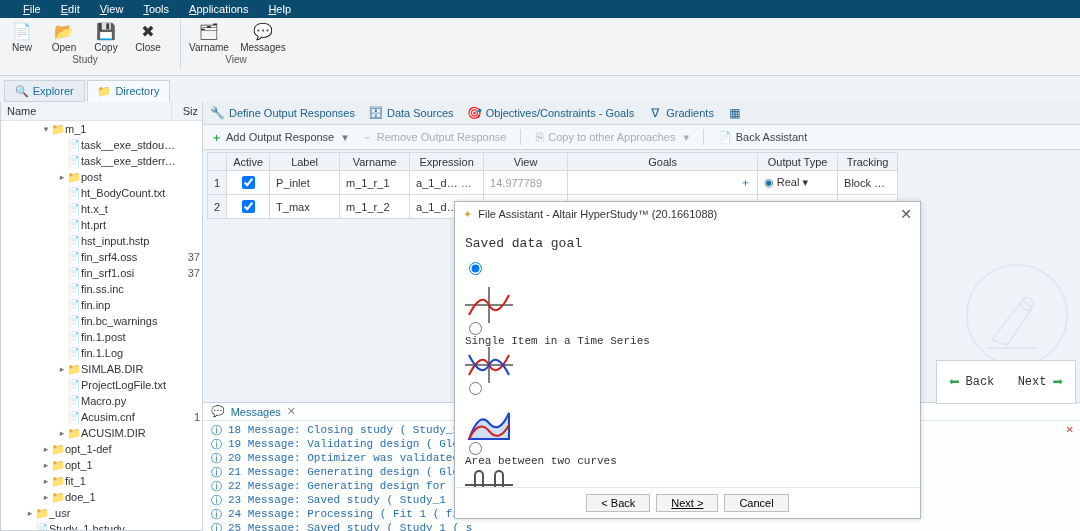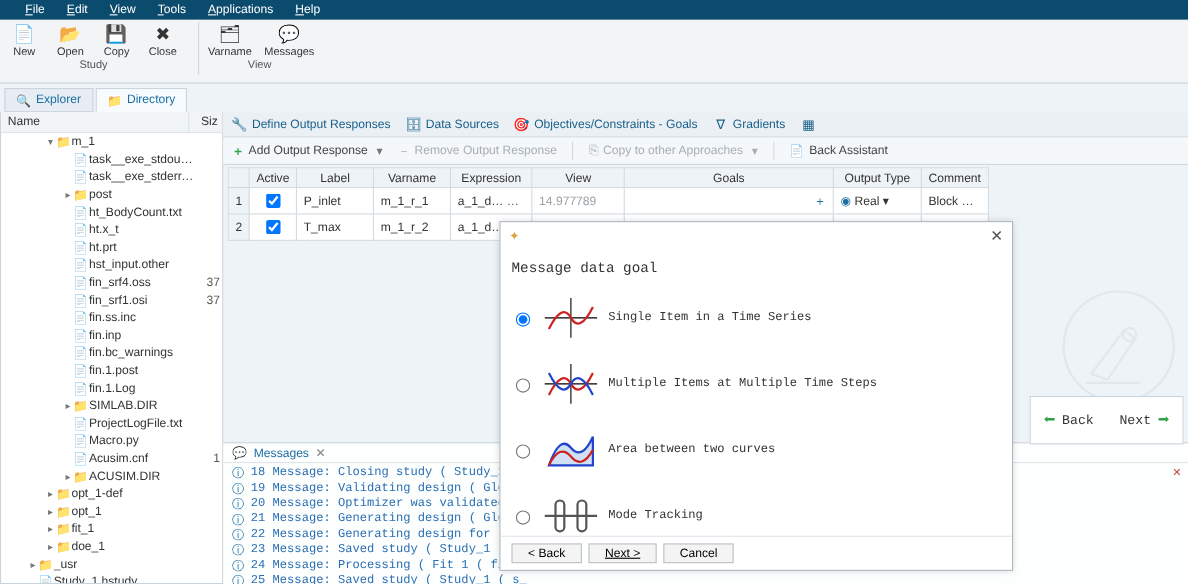--- a/index.html
+++ b/index.html
@@ -60,24 +60,24 @@
   .msg-body { max-height:110px; overflow:hidden; padding:2px 8px; font-family:"Consolas","Courier New",monospace; font-size:11px; color:#2a6fb3; }
   .msg-line { white-space:nowrap; display:flex; align-items:center; gap:6px; height:14px; }
   .msg-ico { color:#1a6fa3; font-size:11px; }
 
   
   .dialog { position:absolute; left:454px; top:201px; width:467px; height:318px; background:#fff; border:1px solid #aeb8c2; box-shadow:0 0 6px rgba(0,0,0,.15); font-size:11px; display:flex; flex-direction:column; }
   .dlg-title { display:flex; align-items:center; gap:6px; padding:4px 8px; color:#333; }
   .dlg-close { margin-left:auto; cursor:pointer; font-size:14px; color:#555; }
   .dlg-body { padding:6px 10px 0 10px; flex:1; overflow:hidden; }
   .dlg-sub { font-family:"Courier New",monospace; font-size:13px; margin:4px 0 8px 0; }
-  .opt-row { display:flex; align-items:center; gap:10px; height:60px; font-family:"Courier New",monospace; font-size:11px; }
+  .opt-row { display:flex; align-items:flex-start; gap:10px; height:60px; font-family:"Courier New",monospace; font-size:11px;flex-direction:column; }
   .opt-row input[type=radio] { margin-left:4px; }
   .opt-icon { width:48px; height:48px; display:flex; align-items:center; justify-content:center; }
-  .dlg-foot { display:flex; gap:6px; justify-content:flex-start; padding:6px 10px; border-top:1px solid #dfe5ea; }
+  .dlg-foot { display:flex; gap:6px; justify-content:center; padding:6px 10px; border-top:1px solid #dfe5ea; }
   .dlg-foot button { font-size:11px; padding:2px 14px; background:#f4f4f4; border:1px solid #b9c1c8; cursor:pointer; }
   .dlg-foot button.primary { font-weight:normal; text-decoration:underline; }
 
   .annotation { position:absolute; left:727px; top:280px; color:#ff0000; font-size:16px; font-family:"Microsoft YaHei","SimHei",sans-serif; }
 
   .navstrip { position:absolute; right:4px; top:360px; height:44px; width:140px; background:#fff; border:1px solid #c9d4dc; display:flex; align-items:center; justify-content:space-around; font-family:"Courier New",monospace; font-size:12px; }
   .nav-btn { display:flex; align-items:center; gap:6px; cursor:pointer; color:#333; }
   .arrow-left { color:#2fa24a; font-size:18px; }
   .arrow-right { color:#2fa24a; font-size:18px; }
 
@@ -192,21 +192,21 @@
         </div>
         <div class="tree-row" style="padding-left: 56px;">
           <span class="tw"></span>
           <span class="fico filei">📄</span>
           <span class="lbl">ht.prt</span>
           <span class="siz"></span>
         </div>
         <div class="tree-row" style="padding-left: 56px;">
           <span class="tw"></span>
           <span class="fico filei">📄</span>
-          <span class="lbl">hst_input.other</span>
+          <span class="lbl">hst_input.hstp</span>
           <span class="siz"></span>
         </div>
         <div class="tree-row" style="padding-left: 56px;">
           <span class="tw"></span>
           <span class="fico filei">📄</span>
           <span class="lbl">fin_srf4.oss</span>
           <span class="siz">37</span>
         </div>
         <div class="tree-row" style="padding-left: 56px;">
           <span class="tw"></span>
@@ -364,21 +364,21 @@
         <thead>
             <tr>
           <th class="rowhdr"></th>
           <th style="width:42px">Active</th>
           <th style="width:70px">Label</th>
           <th style="width:70px">Varname</th>
           <th style="width:74px">Expression</th>
           <th style="width:84px">View</th>
           <th style="width:190px">Goals</th>
           <th style="width:80px">Output Type</th>
-          <th style="width:60px">Comment</th>
+          <th style="width:60px">Tracking</th>
         </tr>
           </thead>
         <tbody id="grid-body">
             <tr>
               <td class="rowhdr">1</td>
               <td class="chkcell"><input type="checkbox" checked="" style=""></td>
               <td>P_inlet</td>
               <td>m_1_r_1</td>
               <td>a_1_d… <span class="ellips">…</span></td>
               <td class="grayval">14.977789</td>
@@ -463,24 +463,25 @@
     </div>
 </div>
 
 <div class="close-global">✕</div>
 
 <div class="annotation">响应文件提取工具</div>
 
 <div class="dialog">
   <div class="dlg-title">
     <span style="color:#d9a441">✦</span>
+    <span>File Assistant - Altair HyperStudy™ (20.1661088)</span>
     <span class="dlg-close">✕</span>
   </div>
   <div class="dlg-body">
-    <div class="dlg-sub">Message data goal</div>
+    <div class="dlg-sub">Saved data goal</div>
 
     <label class="opt-row">
       <input type="radio" name="goal" checked="" style="">
       <span class="opt-icon">
         <svg width="48" height="40">
             <line x1="0" y1="20" x2="48" y2="20" stroke="#000"></line>
             <line x1="24" y1="2" x2="24" y2="38" stroke="#000"></line>
             <path d="M4 30 Q16 6 24 20 Q32 34 44 10" fill="none" stroke="#c22" stroke-width="2"></path>
           </svg>
       </span>
@@ -490,21 +491,20 @@
     <label class="opt-row">
       <input type="radio" name="goal" style="">
       <span class="opt-icon">
         <svg width="48" height="40">
             <line x1="0" y1="20" x2="48" y2="20" stroke="#000"></line>
             <line x1="24" y1="2" x2="24" y2="38" stroke="#000"></line>
             <path d="M4 30 Q16 6 24 20 Q32 34 44 10" fill="none" stroke="#c22" stroke-width="2"></path>
             <path d="M4 10 Q16 34 24 20 Q32 6 44 30" fill="none" stroke="#24c" stroke-width="2"></path>
           </svg>
       </span>
-      <span>Multiple Items at Multiple Time Steps</span>
     </label>
 
     <label class="opt-row">
       <input type="radio" name="goal" style="">
       <span class="opt-icon">
         <svg width="48" height="40">
             <path d="M4 34 Q14 6 24 18 Q34 30 44 8 L44 34 Z" fill="#cfe0f4" stroke="#24c" stroke-width="2"></path>
             <path d="M4 34 Q14 14 24 26 Q34 38 44 20" fill="none" stroke="#c22" stroke-width="2"></path>
           </svg>
       </span>

